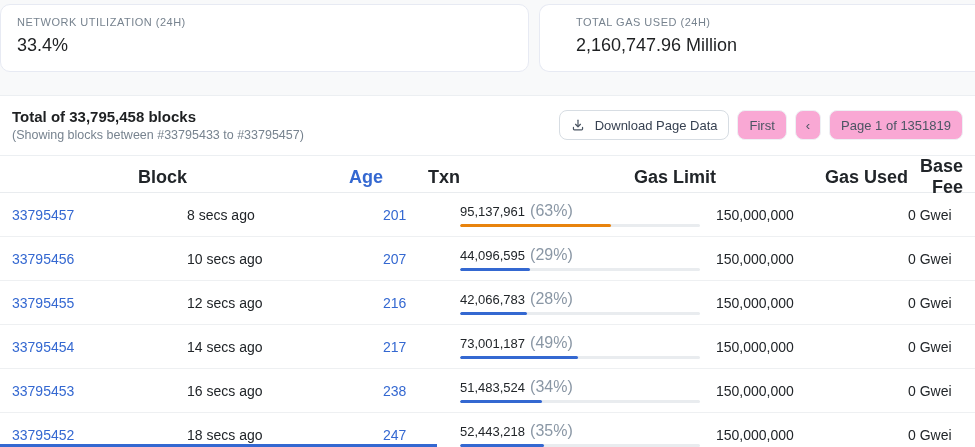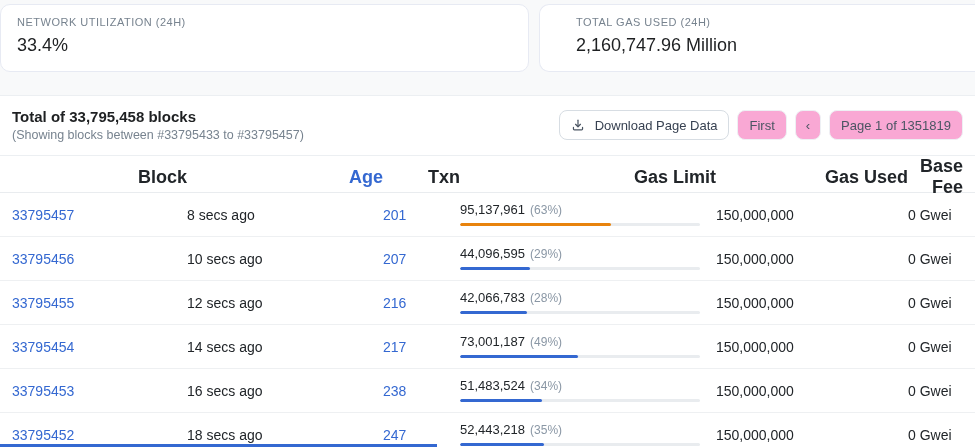--- a/index.html
+++ b/index.html
@@ -85,21 +85,21 @@
   .th { font-size:18px; font-weight:700; color:#212529;text-align:right; }
   .th.sortable { color:#3468d1; cursor:pointer; }
 
   .trow { height:44px; border-bottom:1px solid #eef0f2; }
   .td { font-size:14px; color:#212529; }
   .link { color:#3468d1; cursor:pointer; text-decoration:none; }
 
   .gas-cell { line-height:1.1; }
   .gas-top { display:flex; align-items:baseline; gap:5px; }
   .gas-num { font-size:13px; color:#212529; }
-  .gas-pct { font-size:12px; color:#8a97a5; }
+  .gas-pct { font-size:16px; color:#8a97a5; }
   .bar-track {
     width:240px; height:3px;
     background:#e9ecef;
     border-radius:2px;
     margin-top:5px;
     overflow:hidden;
   }
   .bar-fill { height:100%; border-radius:2px; background:#3468d1; }
 
   

